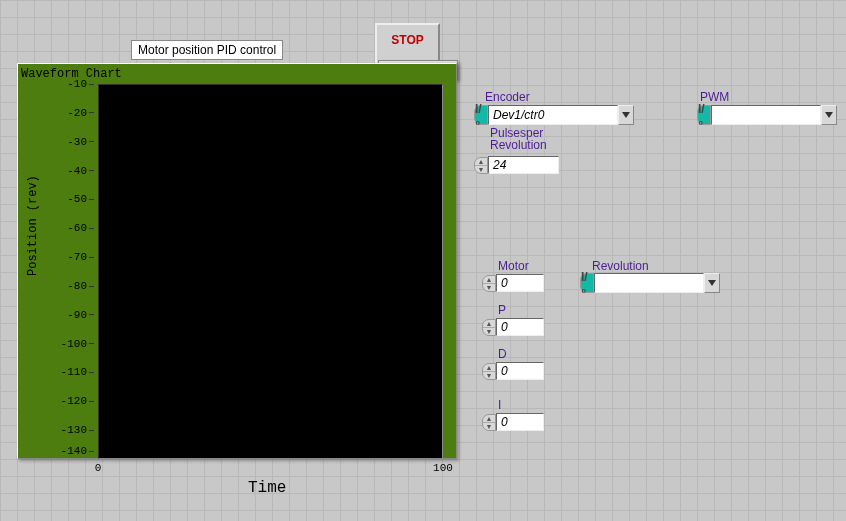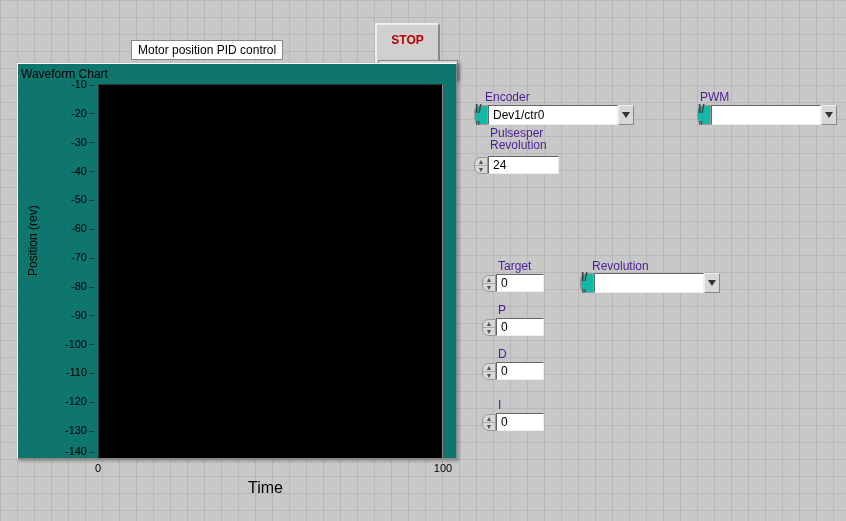--- a/index.html
+++ b/index.html
@@ -60,24 +60,25 @@
     content: "";
     position: absolute;
     left: 0; right: 0; top: 5px;
     border-top: 1px solid #fff;
     transform: skewY(-15deg);
   }
   .chart-panel {
     position: absolute;
     left: 17px; top: 63px;
     width: 440px; height: 396px;
-    background: #0f766e;
+    background: #4d7c0f;
     border: 1px solid #888;
     border-top-color: #fff; border-left-color: #fff;
     box-shadow: 2px 2px 3px rgba(0,0,0,0.3);
+    font-family: Liberation Mono, monospace;
   }
   .chart-title {
     position: absolute;
     left: 3px; top: 3px;
     font-size: 12px;
   }
   .plot-area {
     position: absolute;
     left: 80px; top: 20px;
     width: 345px; height: 375px;
@@ -135,21 +136,21 @@
     line-height: 1;
   }
   .txt {
     background: #fff;
     border: 1px solid #888;
     border-top-color: #666; border-left-color:#666;
     border-right-color:#eee; border-bottom-color:#eee;
     padding: 1px 4px;
     font-size: 12px;
     min-height: 18px;
-    display:flex; align-items:center;
+    display:flex; align-items:center;font-style:italic;
   }
   .combo {
     display: flex;
     align-items: stretch;
   }
   .combo .txt { flex: 1; }
   .combo .btn {
     width: 16px;
     background: #d8d8d8;
     border: 1px solid #888;
@@ -222,21 +223,21 @@
 
 <div class="label" style="left:490px; top:127px; width:70px; line-height:12px;">Pulsesper Revolution</div>
 <div class="field" style="left:474px; top:155px; width:85px; height:20px;">
   <div class="spin">
       <div class="up">▲</div>
       <div class="dn">▼</div>
     </div>
   <div class="txt" style="flex:1;">24</div>
 </div>
 
-<div class="label" style="left:498px; top:259px;">Target</div>
+<div class="label" style="left:498px; top:259px;">Motor</div>
 <div class="field" style="left:482px; top:273px; width:62px; height:20px;">
   <div class="spin">
       <div class="up">▲</div>
       <div class="dn">▼</div>
     </div>
   <div class="txt" style="flex:1;">0</div>
 </div>
 
 <div class="label" style="left:592px; top:259px;">Revolution</div>
 <div class="field combo" style="left:580px; top:273px; width:140px; height:20px;">

